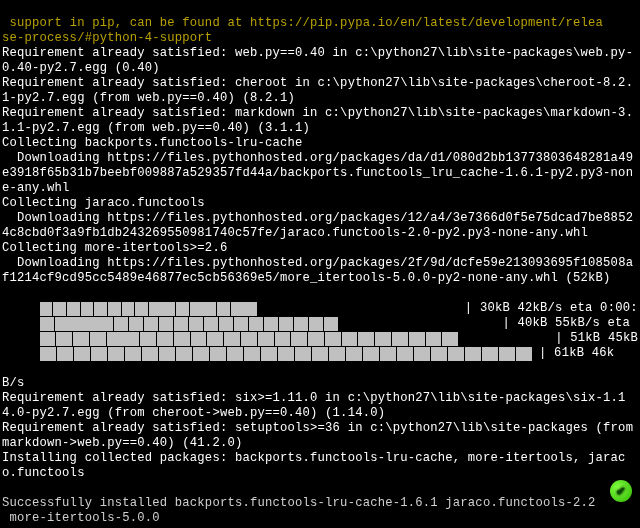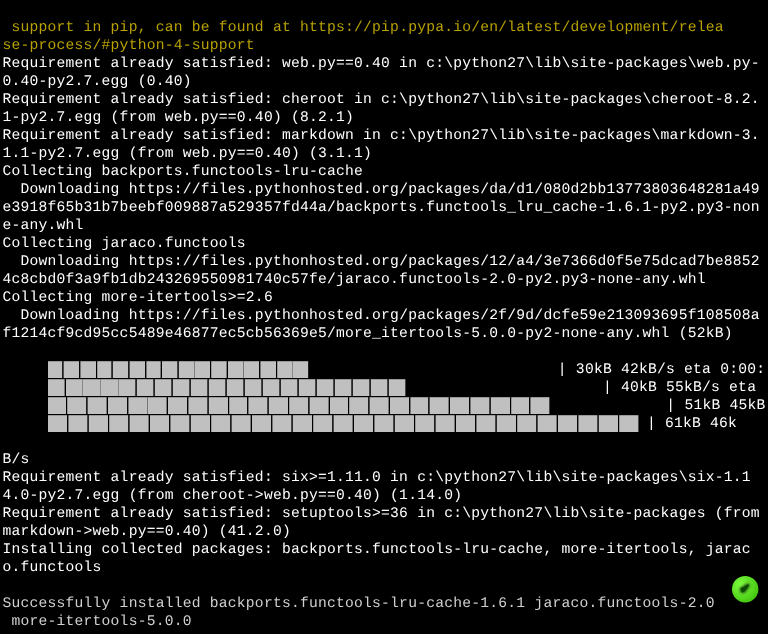--- a/index.html
+++ b/index.html
@@ -7,21 +7,21 @@
     width:640px;height:528px;
     background:#000;color:#fff;
     font-family:"Courier New",monospace;
     font-size:12.2px;line-height:15px;
     overflow:hidden;position:relative;
     letter-spacing:0.2px;
   }
   .term{padding:1px 2px;white-space:pre-wrap;word-break:break-all}
   .warn{color:#b8a100}
   .dim{color:#d0d0d0}
-  .bar-row{display:flex;align-items:flex-start;height:15px}
+  .bar-row{display:flex;align-items:center;height:15px}
   .bar-cell{display:inline-block;height:14px;background:#c0c0c0;color:#000}
   .bar-gap{display:inline-block;height:14px;background:#000}
   .bar-sep{display:inline-block;width:1px;height:15px;background:#000}
   .bar-txt{white-space:pre;color:#fff}
   .wm{
     position:absolute;right:8px;bottom:26px;
     display:flex;align-items:center;gap:6px;
     color:#fff;font-family:"Microsoft YaHei",Arial,sans-serif;
     font-size:16px;font-weight:600;
     text-shadow:0 0 3px #000,0 0 3px #000;
@@ -36,19 +36,19 @@
 </head>
 <body>
 
 <div class="term">
 <span class="warn"> support in pip, can be found at https://pip.pypa.io/en/latest/development/relea</span>
 <span class="warn">se-process/#python-4-support</span>
 <div id="block-a"><div>Requirement already satisfied: web.py==0.40 in c:\python27\lib\site-packages\web.py-0.40-py2.7.egg (0.40)</div><div>Requirement already satisfied: cheroot in c:\python27\lib\site-packages\cheroot-8.2.1-py2.7.egg (from web.py==0.40) (8.2.1)</div><div>Requirement already satisfied: markdown in c:\python27\lib\site-packages\markdown-3.1.1-py2.7.egg (from web.py==0.40) (3.1.1)</div><div>Collecting backports.functools-lru-cache</div><div>  Downloading https://files.pythonhosted.org/packages/da/d1/080d2bb13773803648281a49e3918f65b31b7beebf009887a529357fd44a/backports.functools_lru_cache-1.6.1-py2.py3-none-any.whl</div><div>Collecting jaraco.functools</div><div>  Downloading https://files.pythonhosted.org/packages/12/a4/3e7366d0f5e75dcad7be88524c8cbd0f3a9fb1db243269550981740c57fe/jaraco.functools-2.0-py2.py3-none-any.whl</div><div>Collecting more-itertools&gt;=2.6</div><div>  Downloading https://files.pythonhosted.org/packages/2f/9d/dcfe59e213093695f108508af1214cf9cd95cc5489e46877ec5cb56369e5/more_itertools-5.0.0-py2-none-any.whl (52kB)</div></div>
 <div id="progress"><div class="bar-row"><span class="bar-txt">     </span><span class="bar-cell" style="width: 16px;"></span><span class="bar-sep"></span><span class="bar-cell" style="width: 16px;"></span><span class="bar-sep"></span><span class="bar-cell" style="width: 16px;"></span><span class="bar-sep"></span><span class="bar-cell" style="width: 16px;"></span><span class="bar-sep"></span><span class="bar-cell" style="width: 16px;"></span><span class="bar-sep"></span><span class="bar-cell" style="width: 16px;"></span><span class="bar-sep"></span><span class="bar-cell" style="width: 16px;"></span><span class="bar-sep"></span><span class="bar-cell" style="width: 16px;"></span><span class="bar-sep"></span><span class="bar-cell" style="width: 16px;"></span><span class="bar-sep"></span><span class="bar-cell" style="width: 16px;"></span><span class="bar-sep"></span><span class="bar-cell" style="width: 16px;"></span><span class="bar-sep"></span><span class="bar-cell" style="width: 16px;"></span><span class="bar-sep"></span><span class="bar-cell" style="width: 16px;"></span><span class="bar-sep"></span><span class="bar-cell" style="width: 16px;"></span><span class="bar-sep"></span><span class="bar-cell" style="width: 16px;"></span><span class="bar-sep"></span><span class="bar-cell" style="width: 16px;"></span><span class="bar-sep"></span><span class="bar-gap" style="width: 16px;"></span><span class="bar-sep"></span><span class="bar-gap" style="width: 16px;"></span><span class="bar-sep"></span><span class="bar-gap" style="width: 16px;"></span><span class="bar-sep"></span><span class="bar-gap" style="width: 16px;"></span><span class="bar-sep"></span><span class="bar-gap" style="width: 16px;"></span><span class="bar-sep"></span><span class="bar-gap" style="width: 16px;"></span><span class="bar-sep"></span><span class="bar-gap" style="width: 16px;"></span><span class="bar-sep"></span><span class="bar-gap" style="width: 16px;"></span><span class="bar-sep"></span><span class="bar-gap" style="width: 16px;"></span><span class="bar-sep"></span><span class="bar-gap" style="width: 16px;"></span><span class="bar-sep"></span><span class="bar-gap" style="width: 16px;"></span><span class="bar-sep"></span><span class="bar-gap" style="width: 16px;"></span><span class="bar-sep"></span><span class="bar-gap" style="width: 16px;"></span><span class="bar-txt">    | 30kB 42kB/s eta 0:00:</span></div><div class="bar-row"><span class="bar-txt">     </span><span class="bar-cell" style="width: 16px;"></span><span class="bar-sep"></span><span class="bar-cell" style="width: 16px;"></span><span class="bar-sep"></span><span class="bar-cell" style="width: 16px;"></span><span class="bar-sep"></span><span class="bar-cell" style="width: 16px;"></span><span class="bar-sep"></span><span class="bar-cell" style="width: 16px;"></span><span class="bar-sep"></span><span class="bar-cell" style="width: 16px;"></span><span class="bar-sep"></span><span class="bar-cell" style="width: 16px;"></span><span class="bar-sep"></span><span class="bar-cell" style="width: 16px;"></span><span class="bar-sep"></span><span class="bar-cell" style="width: 16px;"></span><span class="bar-sep"></span><span class="bar-cell" style="width: 16px;"></span><span class="bar-sep"></span><span class="bar-cell" style="width: 16px;"></span><span class="bar-sep"></span><span class="bar-cell" style="width: 16px;"></span><span class="bar-sep"></span><span class="bar-cell" style="width: 16px;"></span><span class="bar-sep"></span><span class="bar-cell" style="width: 16px;"></span><span class="bar-sep"></span><span class="bar-cell" style="width: 16px;"></span><span class="bar-sep"></span><span class="bar-cell" style="width: 16px;"></span><span class="bar-sep"></span><span class="bar-cell" style="width: 16px;"></span><span class="bar-sep"></span><span class="bar-cell" style="width: 16px;"></span><span class="bar-sep"></span><span class="bar-cell" style="width: 16px;"></span><span class="bar-sep"></span><span class="bar-cell" style="width: 16px;"></span><span class="bar-sep"></span><span class="bar-gap" style="width: 16px;"></span><span class="bar-sep"></span><span class="bar-gap" style="width: 16px;"></span><span class="bar-sep"></span><span class="bar-gap" style="width: 16px;"></span><span class="bar-sep"></span><span class="bar-gap" style="width: 16px;"></span><span class="bar-sep"></span><span class="bar-gap" style="width: 16px;"></span><span class="bar-sep"></span><span class="bar-gap" style="width: 16px;"></span><span class="bar-sep"></span><span class="bar-gap" style="width: 16px;"></span><span class="bar-sep"></span><span class="bar-gap" style="width: 16px;"></span><span class="bar-sep"></span><span class="bar-gap" style="width: 16px;"></span><span class="bar-txt">    | 40kB 55kB/s eta </span></div><div class="bar-row"><span class="bar-txt">     </span><span class="bar-cell" style="width: 16px;"></span><span class="bar-sep"></span><span class="bar-cell" style="width: 16px;"></span><span class="bar-sep"></span><span class="bar-cell" style="width: 16px;"></span><span class="bar-sep"></span><span class="bar-cell" style="width: 16px;"></span><span class="bar-sep"></span><span class="bar-cell" style="width: 16px;"></span><span class="bar-sep"></span><span class="bar-cell" style="width: 16px;"></span><span class="bar-sep"></span><span class="bar-cell" style="width: 16px;"></span><span class="bar-sep"></span><span class="bar-cell" style="width: 16px;"></span><span class="bar-sep"></span><span class="bar-cell" style="width: 16px;"></span><span class="bar-sep"></span><span class="bar-cell" style="width: 16px;"></span><span class="bar-sep"></span><span class="bar-cell" style="width: 16px;"></span><span class="bar-sep"></span><span class="bar-cell" style="width: 16px;"></span><span class="bar-sep"></span><span class="bar-cell" style="width: 16px;"></span><span class="bar-sep"></span><span class="bar-cell" style="width: 16px;"></span><span class="bar-sep"></span><span class="bar-cell" style="width: 16px;"></span><span class="bar-sep"></span><span class="bar-cell" style="width: 16px;"></span><span class="bar-sep"></span><span class="bar-cell" style="width: 16px;"></span><span class="bar-sep"></span><span class="bar-cell" style="width: 16px;"></span><span class="bar-sep"></span><span class="bar-cell" style="width: 16px;"></span><span class="bar-sep"></span><span class="bar-cell" style="width: 16px;"></span><span class="bar-sep"></span><span class="bar-cell" style="width: 16px;"></span><span class="bar-sep"></span><span class="bar-cell" style="width: 16px;"></span><span class="bar-sep"></span><span class="bar-cell" style="width: 16px;"></span><span class="bar-sep"></span><span class="bar-cell" style="width: 16px;"></span><span class="bar-sep"></span><span class="bar-cell" style="width: 16px;"></span><span class="bar-sep"></span><span class="bar-gap" style="width: 16px;"></span><span class="bar-sep"></span><span class="bar-gap" style="width: 16px;"></span><span class="bar-sep"></span><span class="bar-gap" style="width: 16px;"></span><span class="bar-sep"></span><span class="bar-gap" style="width: 16px;"></span><span class="bar-txt">    | 51kB 45kB</span></div><div class="bar-row"><span class="bar-txt">     </span><span class="bar-cell" style="width: 16px;"></span><span class="bar-sep"></span><span class="bar-cell" style="width: 16px;"></span><span class="bar-sep"></span><span class="bar-cell" style="width: 16px;"></span><span class="bar-sep"></span><span class="bar-cell" style="width: 16px;"></span><span class="bar-sep"></span><span class="bar-cell" style="width: 16px;"></span><span class="bar-sep"></span><span class="bar-cell" style="width: 16px;"></span><span class="bar-sep"></span><span class="bar-cell" style="width: 16px;"></span><span class="bar-sep"></span><span class="bar-cell" style="width: 16px;"></span><span class="bar-sep"></span><span class="bar-cell" style="width: 16px;"></span><span class="bar-sep"></span><span class="bar-cell" style="width: 16px;"></span><span class="bar-sep"></span><span class="bar-cell" style="width: 16px;"></span><span class="bar-sep"></span><span class="bar-cell" style="width: 16px;"></span><span class="bar-sep"></span><span class="bar-cell" style="width: 16px;"></span><span class="bar-sep"></span><span class="bar-cell" style="width: 16px;"></span><span class="bar-sep"></span><span class="bar-cell" style="width: 16px;"></span><span class="bar-sep"></span><span class="bar-cell" style="width: 16px;"></span><span class="bar-sep"></span><span class="bar-cell" style="width: 16px;"></span><span class="bar-sep"></span><span class="bar-cell" style="width: 16px;"></span><span class="bar-sep"></span><span class="bar-cell" style="width: 16px;"></span><span class="bar-sep"></span><span class="bar-cell" style="width: 16px;"></span><span class="bar-sep"></span><span class="bar-cell" style="width: 16px;"></span><span class="bar-sep"></span><span class="bar-cell" style="width: 16px;"></span><span class="bar-sep"></span><span class="bar-cell" style="width: 16px;"></span><span class="bar-sep"></span><span class="bar-cell" style="width: 16px;"></span><span class="bar-sep"></span><span class="bar-cell" style="width: 16px;"></span><span class="bar-sep"></span><span class="bar-cell" style="width: 16px;"></span><span class="bar-sep"></span><span class="bar-cell" style="width: 16px;"></span><span class="bar-sep"></span><span class="bar-cell" style="width: 16px;"></span><span class="bar-sep"></span><span class="bar-cell" style="width: 16px;"></span><span class="bar-txt"> | 61kB 46k</span></div></div>
 <span>B/s</span>
 <div id="block-b"><div>Requirement already satisfied: six&gt;=1.11.0 in c:\python27\lib\site-packages\six-1.14.0-py2.7.egg (from cheroot-&gt;web.py==0.40) (1.14.0)</div><div>Requirement already satisfied: setuptools&gt;=36 in c:\python27\lib\site-packages (from markdown-&gt;web.py==0.40) (41.2.0)</div><div>Installing collected packages: backports.functools-lru-cache, more-itertools, jaraco.functools</div></div>
-<span class="dim">Successfully installed backports.functools-lru-cache-1.6.1 jaraco.functools-2.0</span>
+<span class="dim">Successfully installed backports.functools-lru-cache-1.6.1 jaraco.functools-2.2</span>
 <span class="dim"> more-itertools-5.0.0</span>
 </div>
 
 <div class="wm">
   <span class="dot">✔</span>
 </div>
 
 </body></html>

